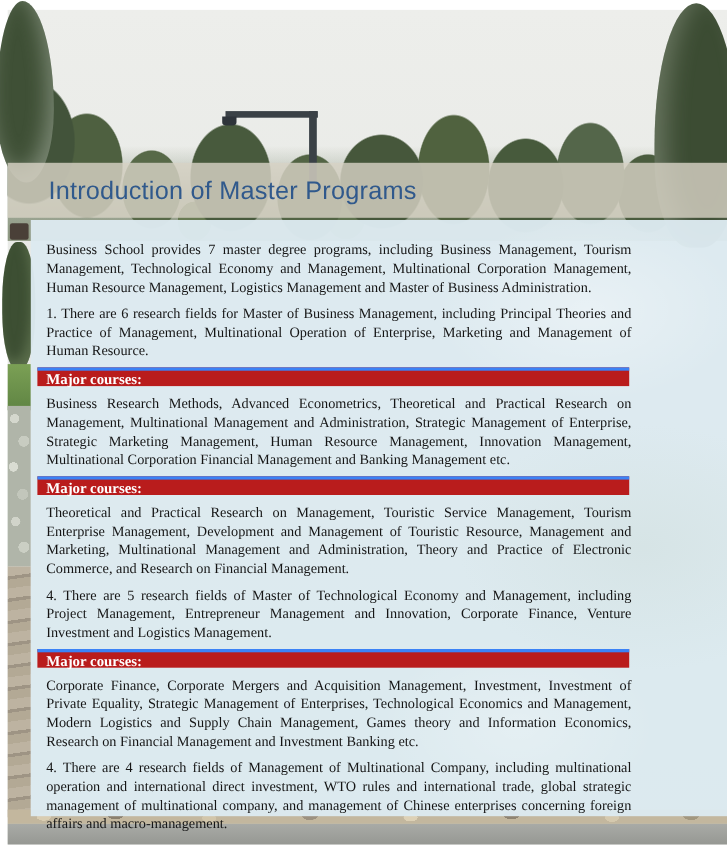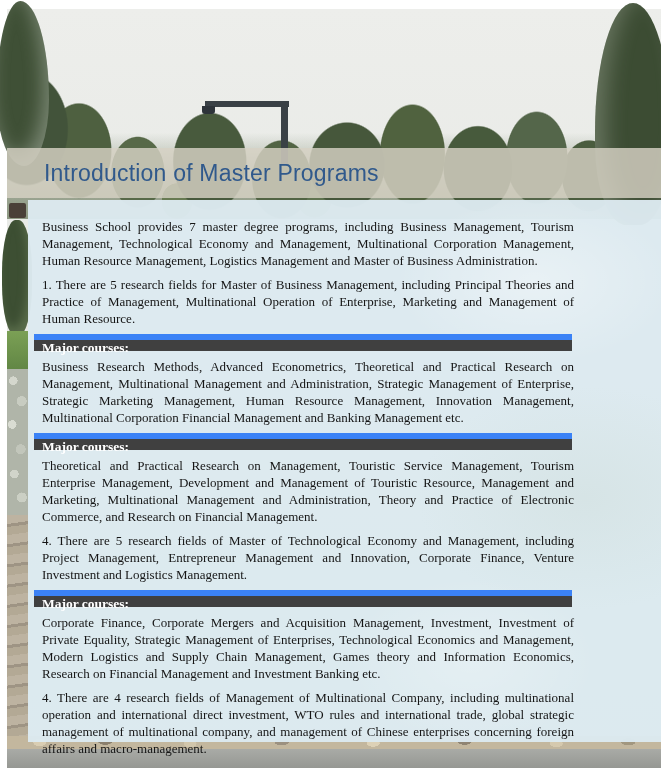--- a/index.html
+++ b/index.html
@@ -91,21 +91,21 @@
       radial-gradient(ellipse 200px 120px at 80% 15%, rgba(255,255,255,0.35), rgba(255,255,255,0) 70%),
       radial-gradient(ellipse 240px 160px at 88% 55%, rgba(198,214,208,0.30), rgba(198,214,208,0) 70%),
       radial-gradient(ellipse 180px 120px at 70% 85%, rgba(255,255,255,0.25), rgba(255,255,255,0) 70%);
   }
   .panel p {
     position:relative; margin:0 0 7px; font-size:13px; line-height:17px;
     text-align:justify; color:#151515;
   }
   .mc-bar {
     position:relative; margin:4px 0 7px -8px; width:538px; height:17px;
-    box-sizing:border-box; background:#404040; border-top:6px solid #3b82f6;
+    box-sizing:border-box; background:#b91c1c; border-top:3px solid #3b82f6;
   }
   .mc-bar span {
     display:block; padding-left:8px; font-weight:bold; font-size:13.5px;
     line-height:15px; color:#ffffff;
   }
 </style>
 </head>
 <body>
 
 <div class="page">
@@ -126,21 +126,21 @@
     <div class="asphalt"></div>
   </div>
 
   <div class="banner">
     <h1>Introduction of Master Programs</h1>
   </div>
 
   <div class="panel">
     <p>Business School provides 7 master degree programs, including Business Management, Tourism Management, Technological Economy and Management, Multinational Corporation Management, Human Resource Management, Logistics Management and Master of Business Administration.</p>
 
-    <p>1. There are 5 research fields for Master of Business Management, including Principal Theories and Practice of Management, Multinational Operation of Enterprise, Marketing and Management of Human Resource.</p>
+    <p>1. There are 6 research fields for Master of Business Management, including Principal Theories and Practice of Management, Multinational Operation of Enterprise, Marketing and Management of Human Resource.</p>
     <div class="mc-bar">
       <span>Major courses:</span>
     </div>
     <p>Business Research Methods, Advanced Econometrics, Theoretical and Practical Research on Management, Multinational Management and Administration, Strategic Management of Enterprise, Strategic Marketing Management, Human Resource Management, Innovation Management, Multinational Corporation Financial Management and Banking Management etc.</p>
 
     <div class="mc-bar">
       <span>Major courses:</span>
     </div>
     <p>Theoretical and Practical Research on Management, Touristic Service Management, Tourism Enterprise Management, Development and Management of Touristic Resource, Management and Marketing, Multinational Management and Administration, Theory and Practice of Electronic Commerce, and Research on Financial Management.</p>
 

